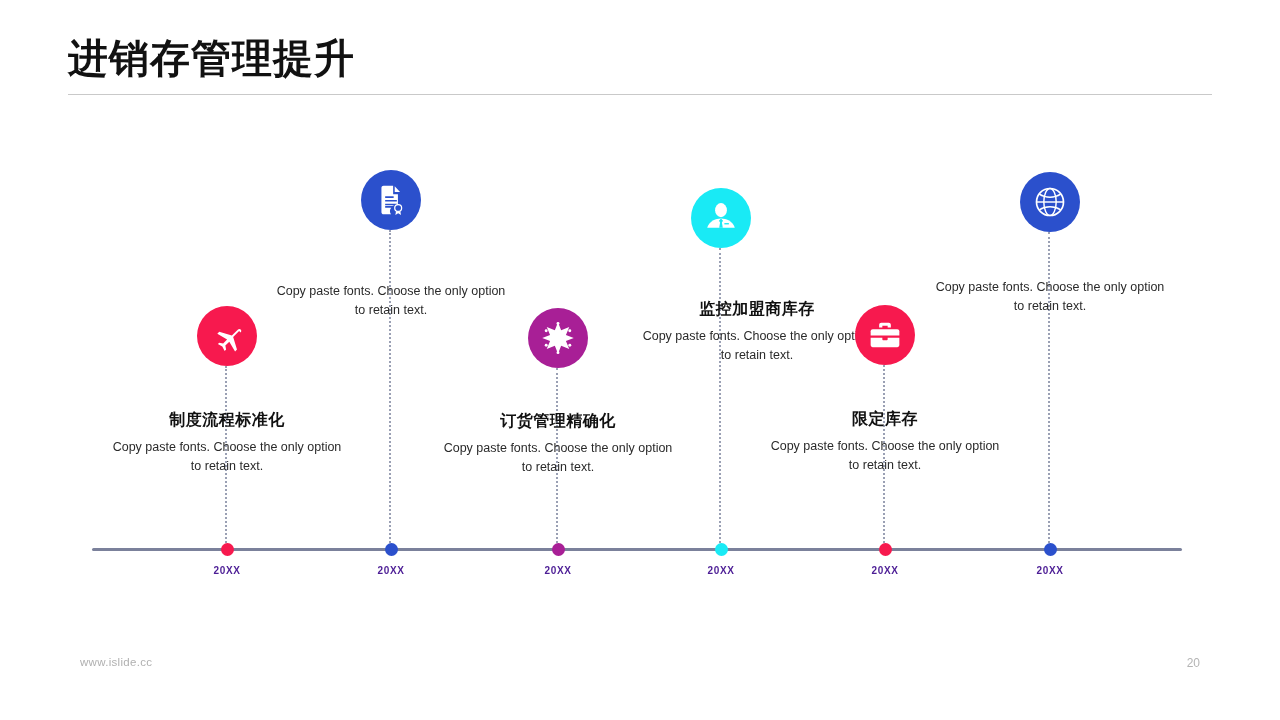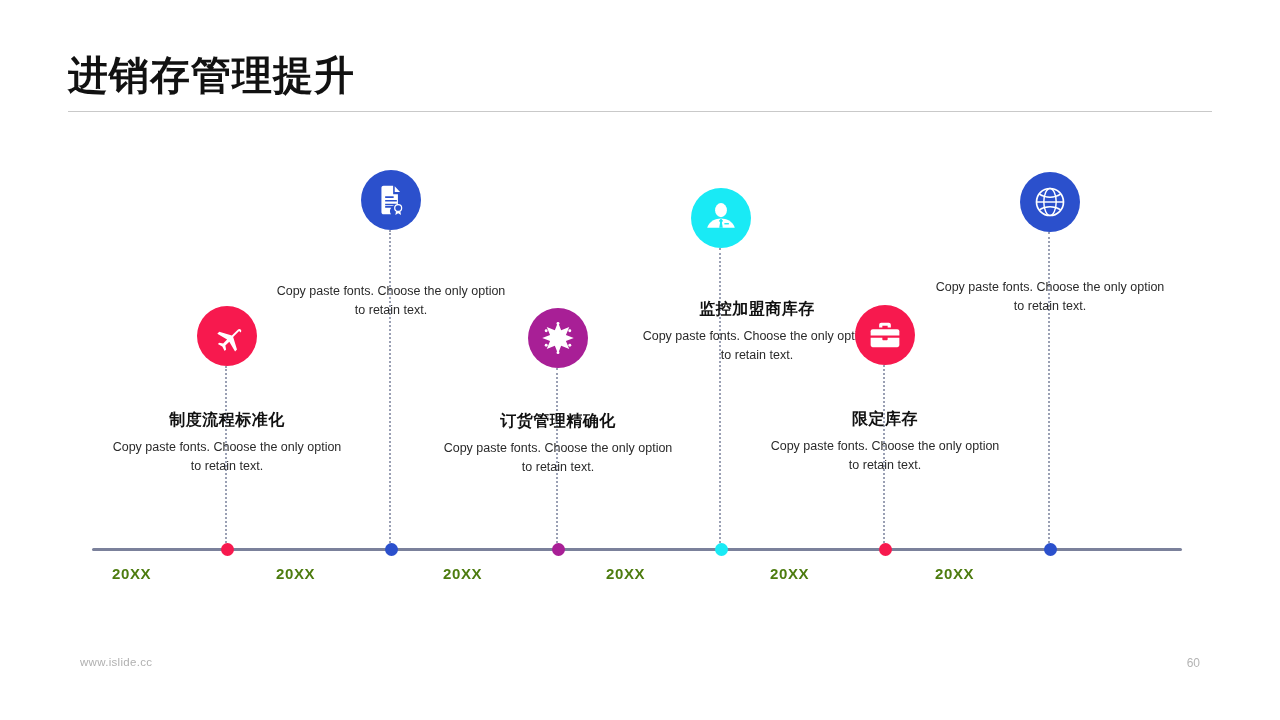--- a/index.html
+++ b/index.html
@@ -22,21 +22,21 @@
     position: relative;
     width: 1280px;
     height: 720px;
     background: #ffffff;
   }
 
   
   #header {
     position: absolute;
     left: 68px;
-    top: 48px;
+    top: 31px;
     width: 1144px;
   }
   #page-title {
     font-size: 40px;
     font-weight: 700;
     letter-spacing: 1px;
     line-height: 54px;
     color: #111111;
     margin: 0;
     white-space: nowrap;
@@ -97,25 +97,25 @@
     border-radius: 50%;
     background: #f5f5f5;
   }
 
   
   .year-label {
     position: absolute;
     left: 0;
     top: 565px;
     width: 230px;
-    text-align: left;
-    font-size: 15px;
+    text-align: center;
+    font-size: 10px;
     font-weight: 700;
     letter-spacing: 0.6px;
-    color: #4d7c0f;
+    color: #4c1d95;
   }
 
   
   .icon-bubble {
     position: absolute;
     left: 50%;
     margin-left: -30px;
     width: 60px;
     height: 60px;
     border-radius: 50%;
@@ -276,15 +276,15 @@
           <div class="ms-text" style="top: 278px;">
             <div class="ms-body">Copy paste fonts. Choose the only option to retain text.</div>
           </div>
           <div class="axis-dot" style="background: rgb(43, 80, 204);"></div>
           <div class="year-label">20XX</div>
         </div>
       </div>
   </div>
 
   <div id="footer-left">www.islide.cc</div>
-  <div id="footer-right">60</div>
+  <div id="footer-right">20</div>
 
 </div>
 
 </body></html>

